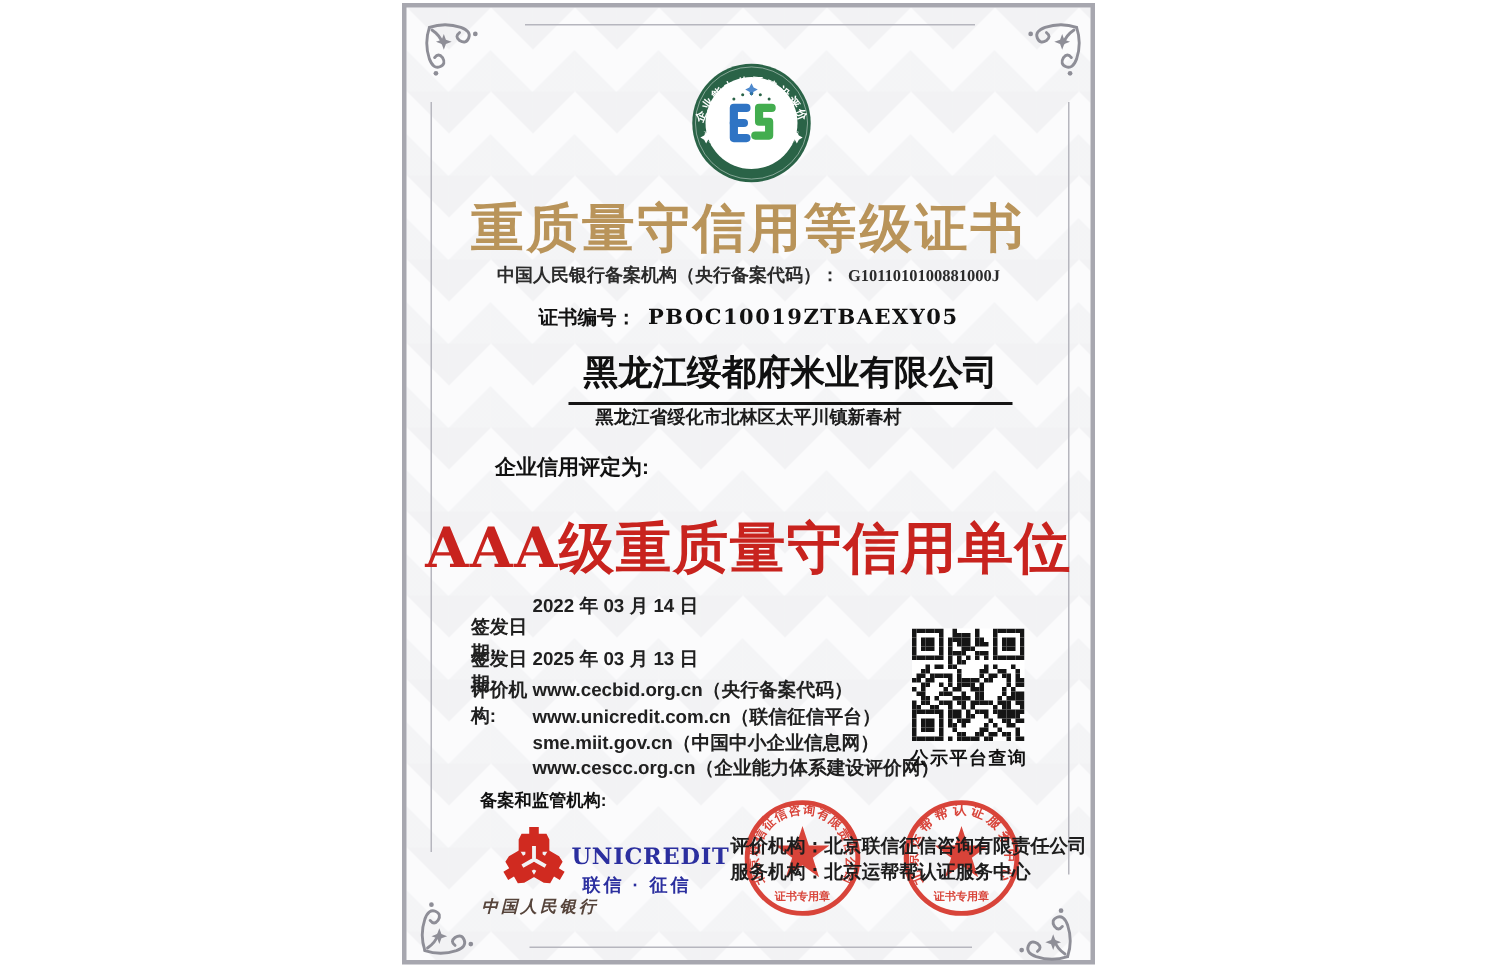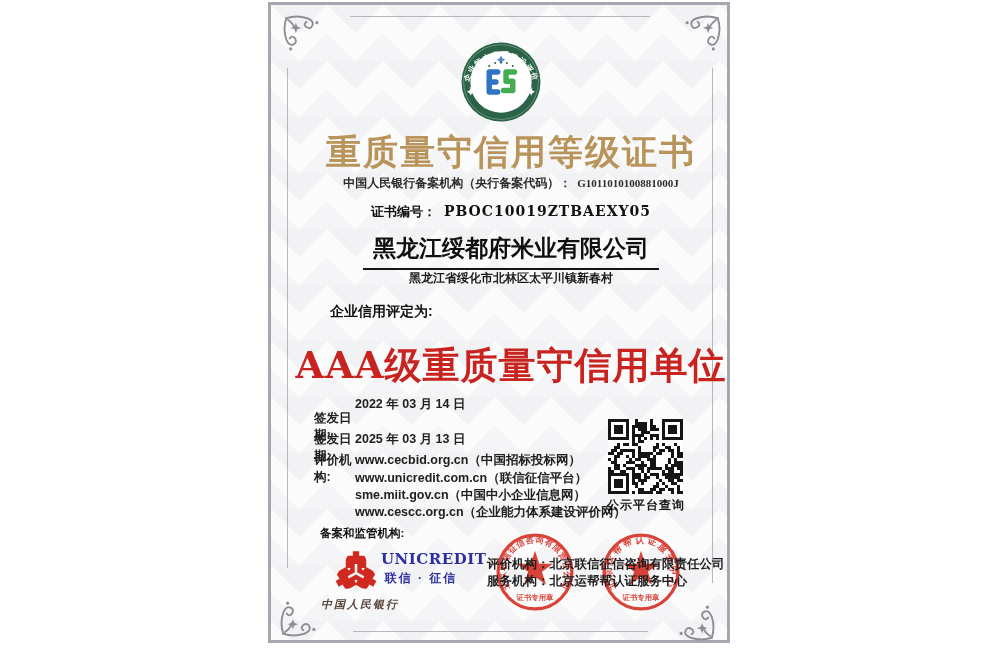--- a/index.html
+++ b/index.html
@@ -13,57 +13,57 @@
     background-color:#fbfbfc;
     background-image:
       linear-gradient(135deg, rgba(120,125,140,.07) 25%, transparent 25%),
       linear-gradient(225deg, rgba(120,125,140,.07) 25%, transparent 25%),
       linear-gradient(45deg,  rgba(120,125,140,.05) 25%, transparent 25%),
       linear-gradient(315deg, rgba(120,125,140,.05) 25%, transparent 25%);
     background-position:28px 0,28px 0,0 0,0 0;
     background-size:56px 56px;
   }
   .abs { position:absolute; }
-  .ctr { left:12px; width:100%; text-align:center; }
+  .ctr { left:0; width:100%; text-align:center; }
 
   
   .iline { position:absolute; background:#b6b6be; }
   .flourish { position:absolute; width:42px; height:42px; }
   .flourish.tr { transform:scaleX(-1); }
   .flourish.bl { transform:scaleY(-1); }
   .flourish.br { transform:rotate(180deg); }
 
   .title { top:124px; font-size:35px; font-weight:bold; letter-spacing:2px; color:#b9945a; }
   .regline { top:170px; font-size:12px; font-weight:bold; color:#2b2b2b; }
   .regline .code { font-family:Liberation Serif, serif; font-size:11px; margin-left:6px; }
   .certno { top:198px; font-size:13px; font-weight:bold; color:#111; }
   .certno .val { font-family:"DejaVu Serif", serif; font-size:14px; letter-spacing:1px; margin-left:8px;text-align:right; }
 
-  .company { top:228px; font-size:23px; font-weight:bold; color:#101010; }
+  .company { top:228px; font-size:23px; font-weight:bold; color:#101010;margin-left:28px; }
   .company span { display:inline-block; border-bottom:2px solid #151515; padding:0 10px 4px; }
   .address { top:265px; font-size:12px; font-weight:bold; color:#1b1b1b; }
 
   .rating-intro { left:59px; top:298px; font-size:14px; font-weight:bold; color:#111; }
   .rating { top:336px; font-family:"DejaVu Serif", serif; font-size:37px; font-weight:bold;
             color:#c8231e; letter-spacing:1px; }
 
   .drow { position:absolute; left:43px; font-size:12.5px; font-weight:bold; color:#202020; }
   .drow .lbl { display:inline-block; width:41px; letter-spacing:0; }
   .dval { position:absolute; left:84px; font-size:12.5px; font-weight:bold; color:#202020; }
 
   .qr { position:absolute; left:337px; top:414px; width:75px; height:75px; background:#fff; }
   .qr-caption { position:absolute; left:330px; top:492px; width:90px; text-align:center;
                 font-size:12px; font-weight:bold; letter-spacing:1px; color:#111; }
 
   .footer-label { left:49px; top:521px; font-size:11.5px; font-weight:bold; color:#111; }
   .pboc-svg { position:absolute; left:62px; top:543px; width:46px; height:50px; }
   .pboc-name { position:absolute; left:44px; top:592px; width:90px; text-align:center;
                font-family:"DejaVu Serif", serif; font-style:italic; font-weight:bold;
                font-size:11px; letter-spacing:2px; color:#56443b; }
-  .unicredit { position:absolute; left:110px; top:545px; width:80px; text-align:center; }
+  .unicredit { position:absolute; left:110px; top:557px; width:80px; text-align:right; }
   .unicredit .en { font-family:"DejaVu Serif", serif; font-weight:bold; font-size:15px;
                    color:#2b2f9f; letter-spacing:.5px; }
   .unicredit .cn { margin-top:2px; font-size:12px; font-weight:bold; color:#2b2f9f; letter-spacing:2px; }
 
   .agencies { position:absolute; left:216px; top:551px; z-index:6; font-size:12.5px;
               font-weight:bold; color:#1d1d1d; line-height:17px; white-space:nowrap; }
   .seal { position:absolute; top:526px; width:82px; height:82px; z-index:5; opacity:.92; }
   .seal1 { left:223px; } .seal2 { left:329px; }
 </style>
 </head>
@@ -149,21 +149,21 @@
       <span class="lbl">签发日期:</span>
     </div>
     <div class="dval" style="top:391px;">2022 年 03 月 14 日</div>
     <div class="drow" style="top:426px;">
       <span class="lbl">签发日期:</span>
     </div>
     <div class="dval" style="top:426px;">2025 年 03 月 13 日</div>
     <div class="drow" style="top:447px;">
       <span class="lbl">评价机构:</span>
     </div>
-    <div class="dval" style="top:447px;">www.cecbid.org.cn（中国招标投标网）</div>
+    <div class="dval" style="top:447px;">www.cecbid.org.cn（央行备案代码）</div>
     <div class="dval" style="top:465px;">www.unicredit.com.cn（联信征信平台）</div>
     <div class="dval" style="top:482px;">sme.miit.gov.cn（中国中小企业信息网）</div>
     <div class="dval" style="top:499px;">www.cescc.org.cn（企业能力体系建设评价网）</div>
 
     <div class="qr" id="qr"><svg width="75" height="75" viewBox="0 0 75 75" xmlns="http://www.w3.org/2000/svg">
           <rect width="75" height="75" fill="#fff"></rect>
           <rect x="0" y="0" width="3" height="3" fill="#151515"></rect>
           <rect x="3" y="0" width="3" height="3" fill="#151515"></rect>
           <rect x="6" y="0" width="3" height="3" fill="#151515"></rect>
           <rect x="9" y="0" width="3" height="3" fill="#151515"></rect>

